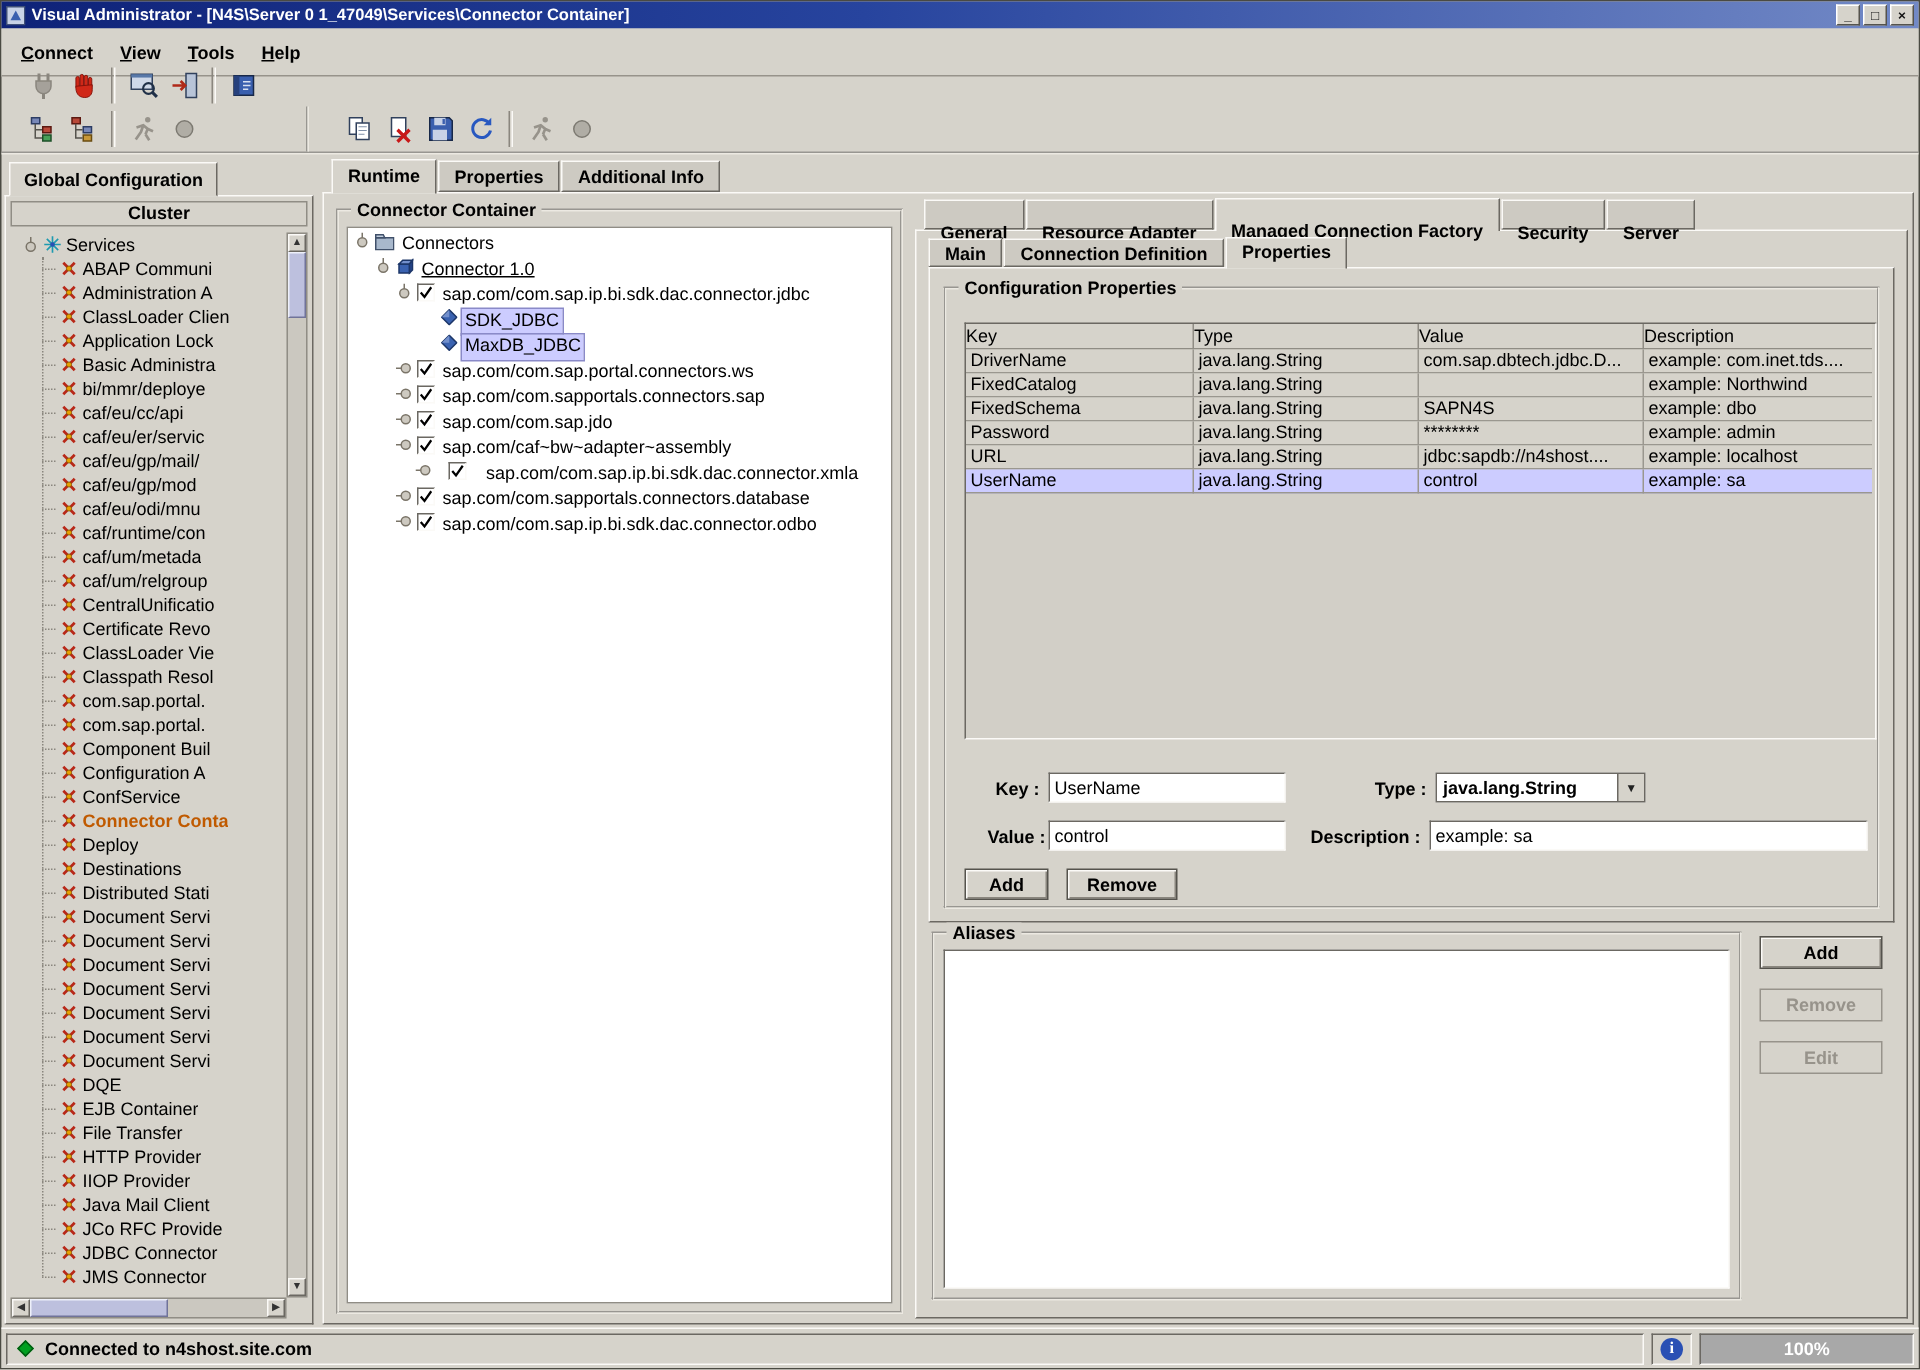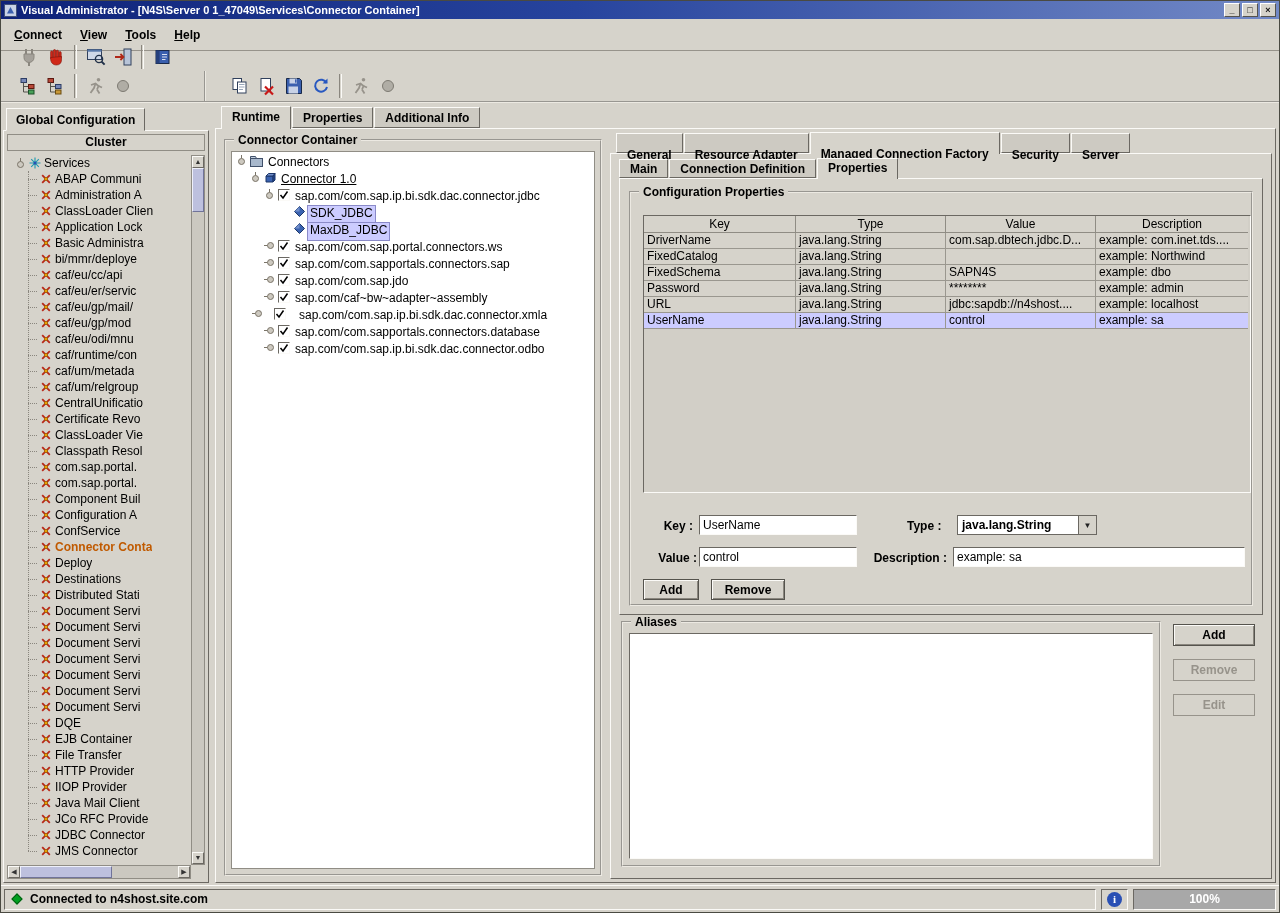--- a/index.html
+++ b/index.html
@@ -73,31 +73,31 @@
   .detail-tabs .tab{height:20px;padding-top:14px}
   .detail-tabs .tab.active{height:22px}
   .subtabs{position:absolute;left:8px;top:4px;display:flex;z-index:2}
   .subtabs .tab{height:19px;padding-top:2px}
   .subtabs .tab.active{height:21px}
   .subtab-panel{position:absolute;left:8px;right:8px;top:24px;height:437px;border:1px solid;border-color:#fbfaf7 #6b6862 #6b6862 #fbfaf7}
   .config-group{position:absolute;left:9px;right:9px;top:12px;bottom:8px}
 
   .table-viewport{position:absolute;left:12px;top:22px;width:608px;height:278px;border:1px solid;border-color:#6b6862 #fbfaf7 #fbfaf7 #6b6862;background:#d2cfc7;overflow:hidden}
   .pt-row{display:grid;grid-template-columns:152px 150px 150px 152px}
-  .pt-h{height:17px;line-height:16px;text-align:center;background:#d6d3cb;border-right:1px solid #8f8c84;border-bottom:1px solid #8f8c84;overflow:hidden;white-space:nowrap}
+  .pt-h{height:17px;line-height:16px;text-align:left;background:#d6d3cb;border-right:1px solid #8f8c84;border-bottom:1px solid #8f8c84;overflow:hidden;white-space:nowrap}
   .pt-h:nth-child(4){border-right:none}
   .pt-c{height:16px;line-height:15px;padding:0 3px;border-right:1px solid #9a978f;border-bottom:1px solid #9a978f;overflow:hidden;white-space:nowrap;background:#d6d3cb}
   .pt-c:nth-child(4){border-right:none}
   .pt-row.sel .pt-c{background:#ccccff}
 
   .lab{position:absolute;font-weight:bold;white-space:nowrap}
   .tfield{position:absolute;height:20px;border:1px solid;border-color:#6b6862 #fbfaf7 #fbfaf7 #6b6862;background:#fff;padding:0 3px;font:12px "Liberation Sans",sans-serif}
   .f-key-label{left:18px;top:326px;width:44px;text-align:right}
   .f-key-input{left:68px;top:322px;width:158px}
-  .f-type-label{left:276px;top:326px;width:44px;text-align:left}
+  .f-type-label{left:276px;top:326px;width:44px;text-align:right}
   .f-type-combo{position:absolute;left:326px;top:322px;width:140px;height:20px;border:1px solid #6b6862;background:#fff;display:flex}
   .combo-val{flex:1;padding:2px 4px;overflow:hidden;white-space:nowrap;font-weight:bold}
   .combo-btn{width:18px;background:#d6d3cb;border-left:1px solid #6b6862;font-size:8px;display:flex;align-items:center;justify-content:center;color:#222}
   .f-value-label{left:8px;top:358px;width:58px;text-align:right}
   .f-value-input{left:68px;top:354px;width:158px}
   .f-desc-label{left:228px;top:358px;width:88px;text-align:right}
   .f-desc-input{left:322px;top:354px;width:292px}
   .btn{height:21px;background:#d6d3cb;border:1px solid #55534d;box-shadow:inset 1px 1px 0 #fbfaf7,inset -1px -1px 0 #8a867e;font:bold 12px "Liberation Sans",sans-serif;padding:0 10px;color:#000}
   .btn.disabled{color:#97938b;border-color:#97938b;box-shadow:none}
   .f-add{position:absolute;left:12px;top:386px;width:56px}
@@ -866,21 +866,21 @@
                     <circle cx="6.5" cy="5.5" r="3" fill="#cdc9c0" stroke="#7a7468"></circle>
                   </svg>
                 </span>
                 <span class="cbx">
                   <svg width="10" height="10" viewBox="0 0 10 10">
                     <path d="M1.5 5l2.5 3L8.5 1.5" stroke="#000" stroke-width="1.5" fill="none"></path>
                   </svg>
                 </span>
                 <span class="lbl">sap.com/caf~bw~adapter~assembly</span>
               </div>
-              <div class="ctree-item" style="padding-left: 20px; gap: 11px;">
+              <div class="ctree-item" style="padding-left: 45px; gap: 11px;">
                 <span class="node-icon">
                   <svg width="11" height="11" viewBox="0 0 11 11">
                     <path d="M0 5.5h3.5" stroke="#7a7468"></path>
                     <circle cx="6.5" cy="5.5" r="3" fill="#cdc9c0" stroke="#7a7468"></circle>
                   </svg>
                 </span>
                 <span class="cbx">
                   <svg width="10" height="10" viewBox="0 0 10 10">
                     <path d="M1.5 5l2.5 3L8.5 1.5" stroke="#000" stroke-width="1.5" fill="none"></path>
                   </svg>

